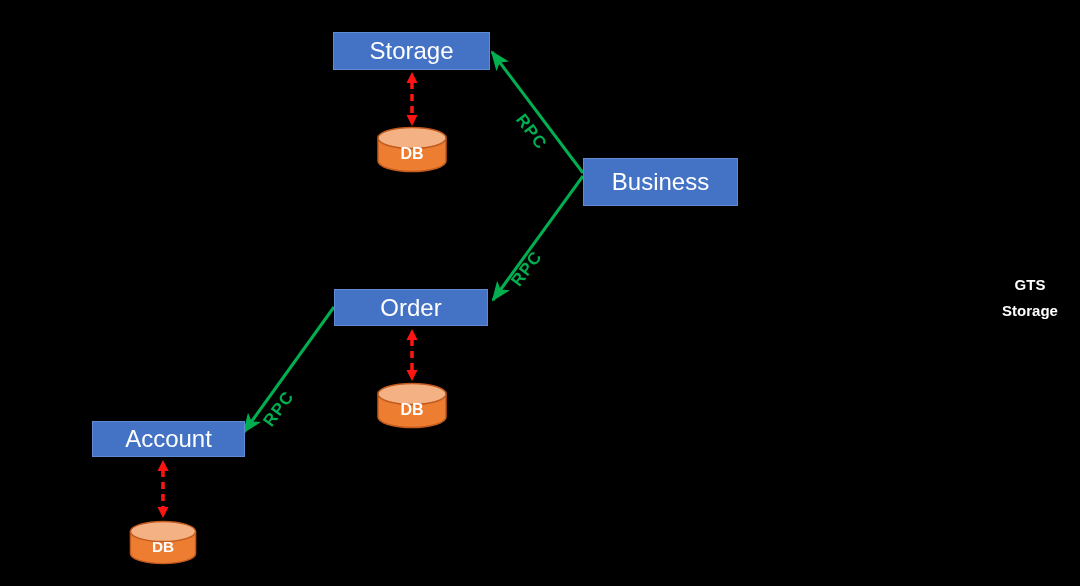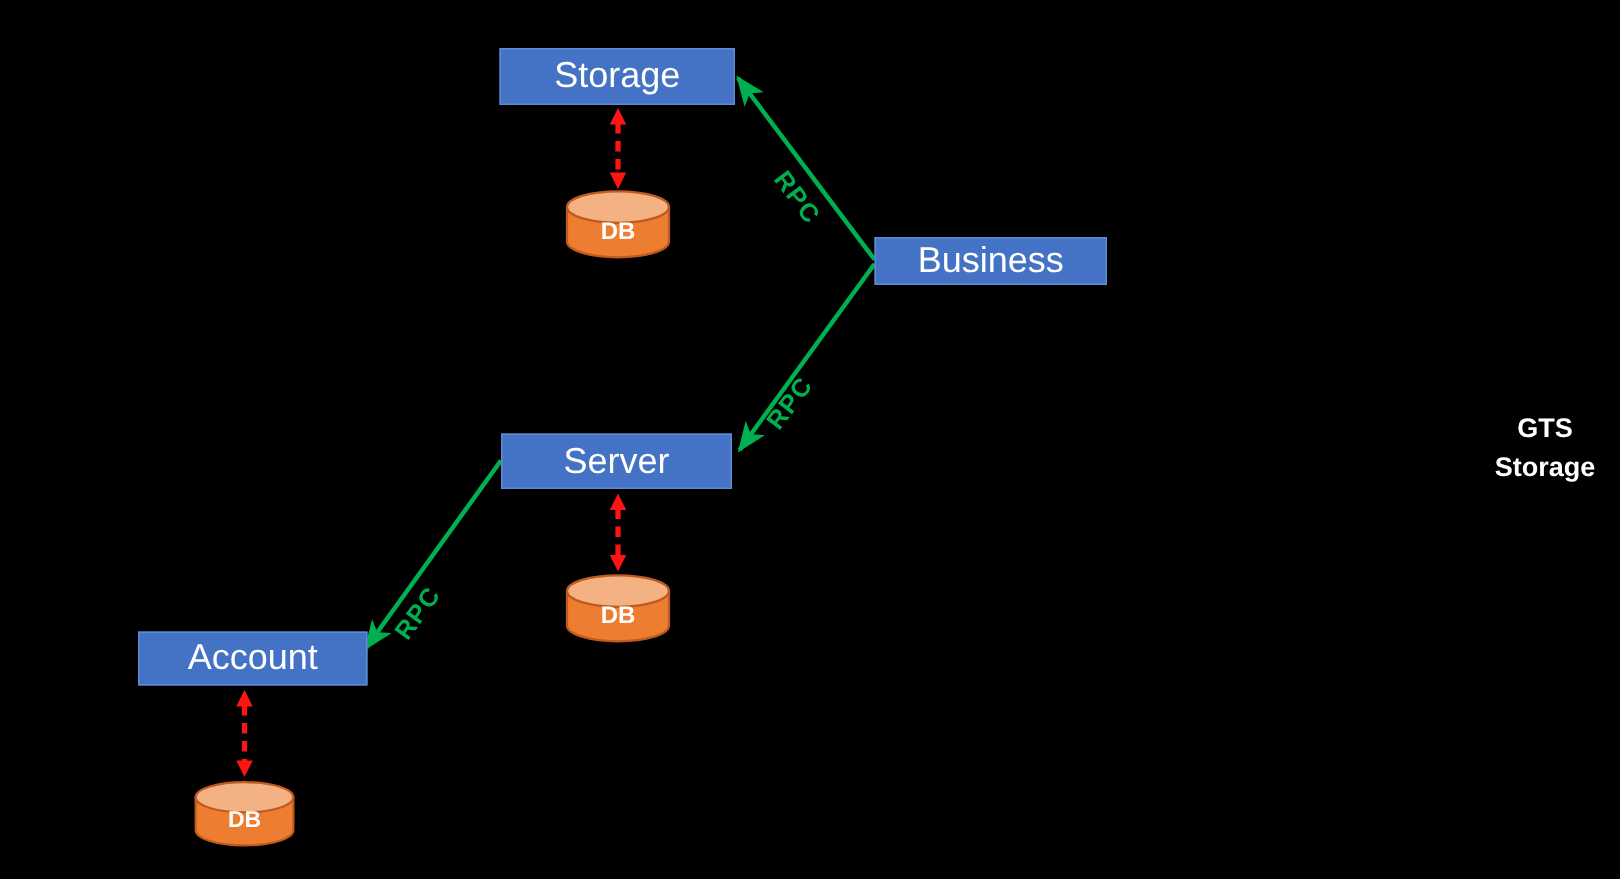--- a/index.html
+++ b/index.html
@@ -61,21 +61,21 @@
     font-weight: bold;
     letter-spacing: 1px;
     white-space: nowrap;
   }
   .annotation {
     position: absolute;
     left: 985px;
     top: 272px;
     width: 90px;
     color: var(--annotation-text);
-    font-size: 18px;
+    font-size: 15px;
     font-weight: bold;
     line-height: 26px;
     text-align: center;
   }
 </style>
 </head>
 <body>
 
 <div id="canvas">
 
@@ -103,25 +103,25 @@
     <g>
       <polygon class="dblink-head" points="163,460 157.5,471 168.5,471"></polygon>
       <line class="dblink" x1="163" y1="470" x2="163" y2="508"></line>
       <polygon class="dblink-head" points="163,518 157.5,507 168.5,507"></polygon>
     </g>
   </svg>
 
   <div class="node" style="left:333px; top:32px; width:157px; height:38px;">
     <span>Storage</span>
   </div>
-  <div class="node" style="left:583px; top:158px; width:155px; height:32px;">
+  <div class="node" style="left:583px; top:158px; width:155px; height:48px;">
     <span>Business</span>
   </div>
   <div class="node" style="left:334px; top:289px; width:154px; height:37px;">
-    <span>Server</span>
+    <span>Order</span>
   </div>
   <div class="node" style="left:92px; top:421px; width:153px; height:36px;">
     <span>Account</span>
   </div>
 
   <svg class="cylinder" style="left:376px; top:126px;" width="72" height="48" viewBox="0 0 72 48">
     <path class="cyl-body" d="M2,12 V35 a34,10.5 0 0 0 68,0 V12"></path>
     <ellipse class="cyl-top" cx="36" cy="12" rx="34" ry="10.5"></ellipse>
     <text class="cyl-label" x="36" y="33" text-anchor="middle">DB</text>
   </svg>

